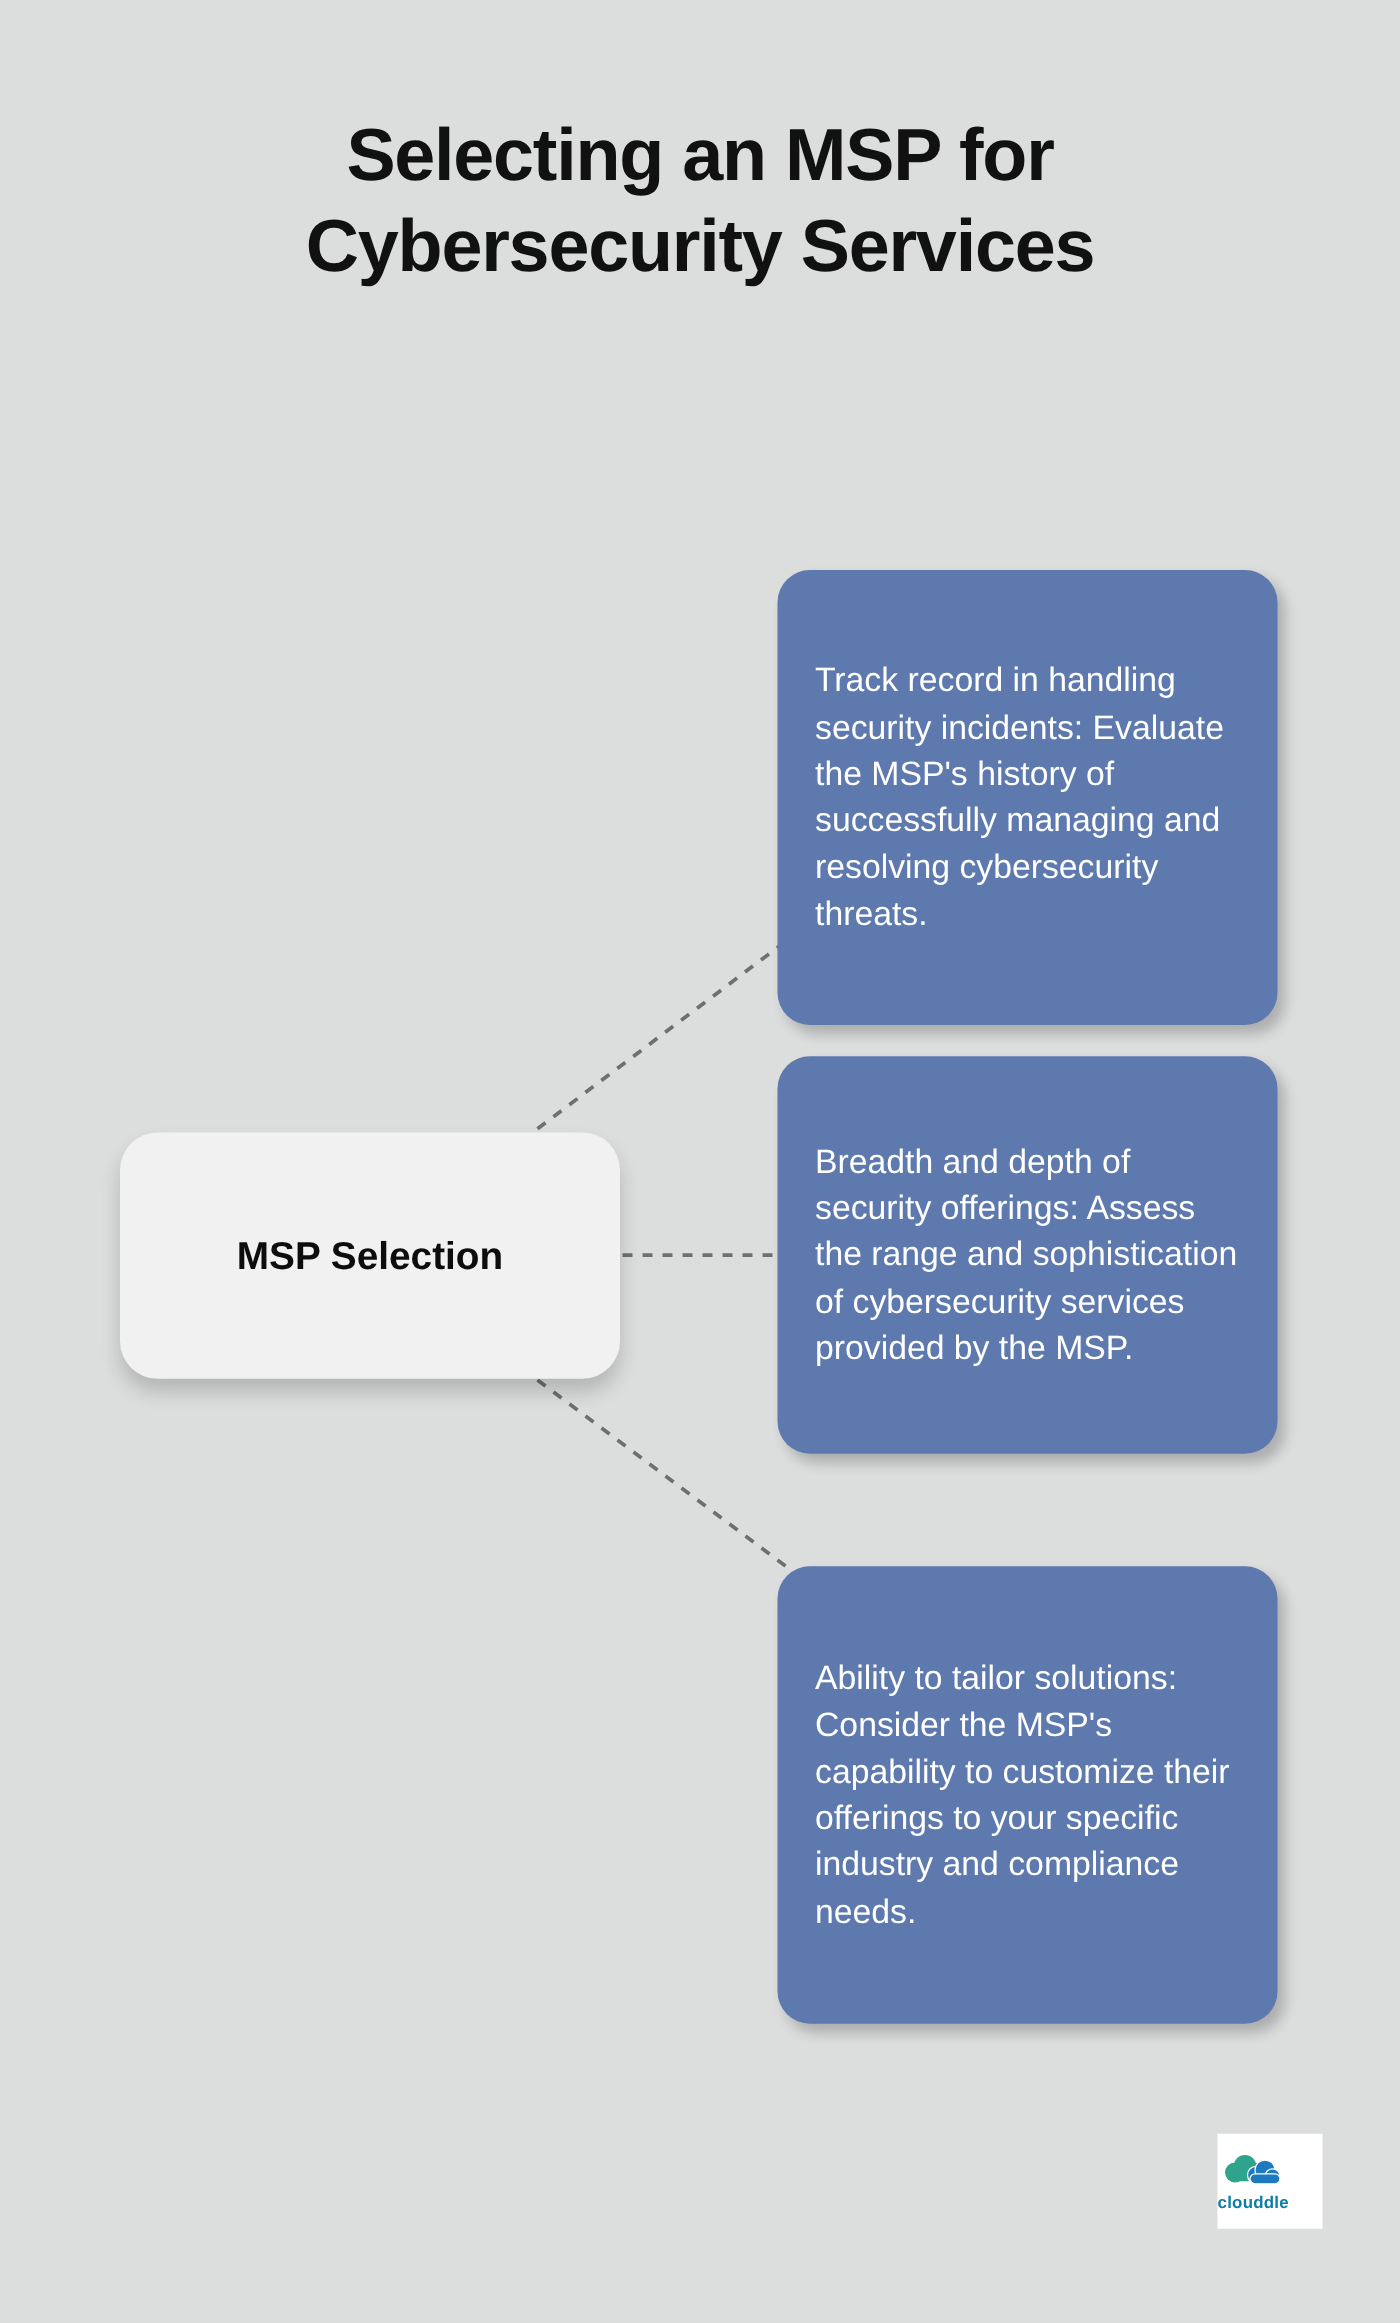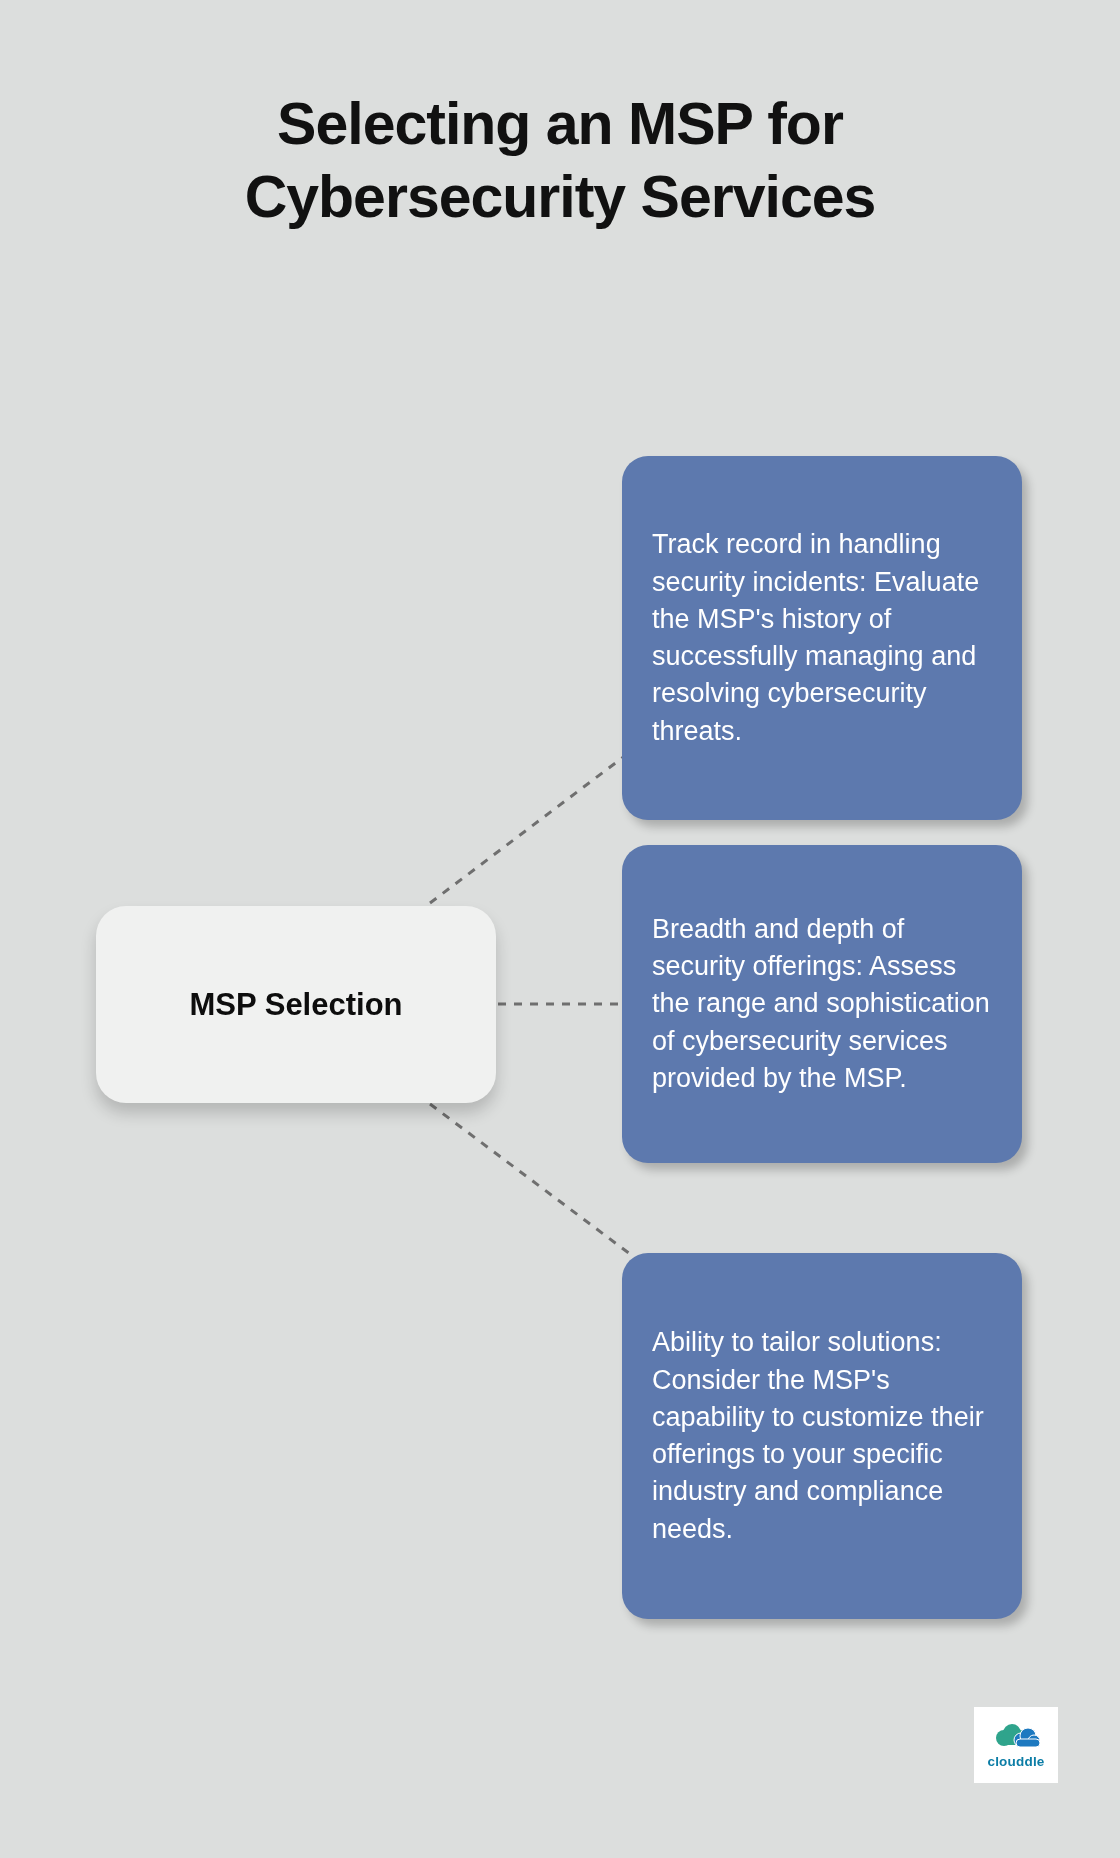--- a/index.html
+++ b/index.html
@@ -77,21 +77,20 @@
   .node-3{top:1226px;height:366px;margin-top:27px;}
   .logo-badge{
     position:absolute;
     left:974px;
     top:1707px;
     width:84px;
     height:76px;
     background:#ffffff;
     display:flex;
     flex-direction:column;
-    align-items:center;
     justify-content:center;
     gap:2px;
   }
   .logo-badge .logo-word{
     font-size:13.5px;
     font-weight:700;
     color:var(--logo-text);
     letter-spacing:0.2px;
   }
 </style>

